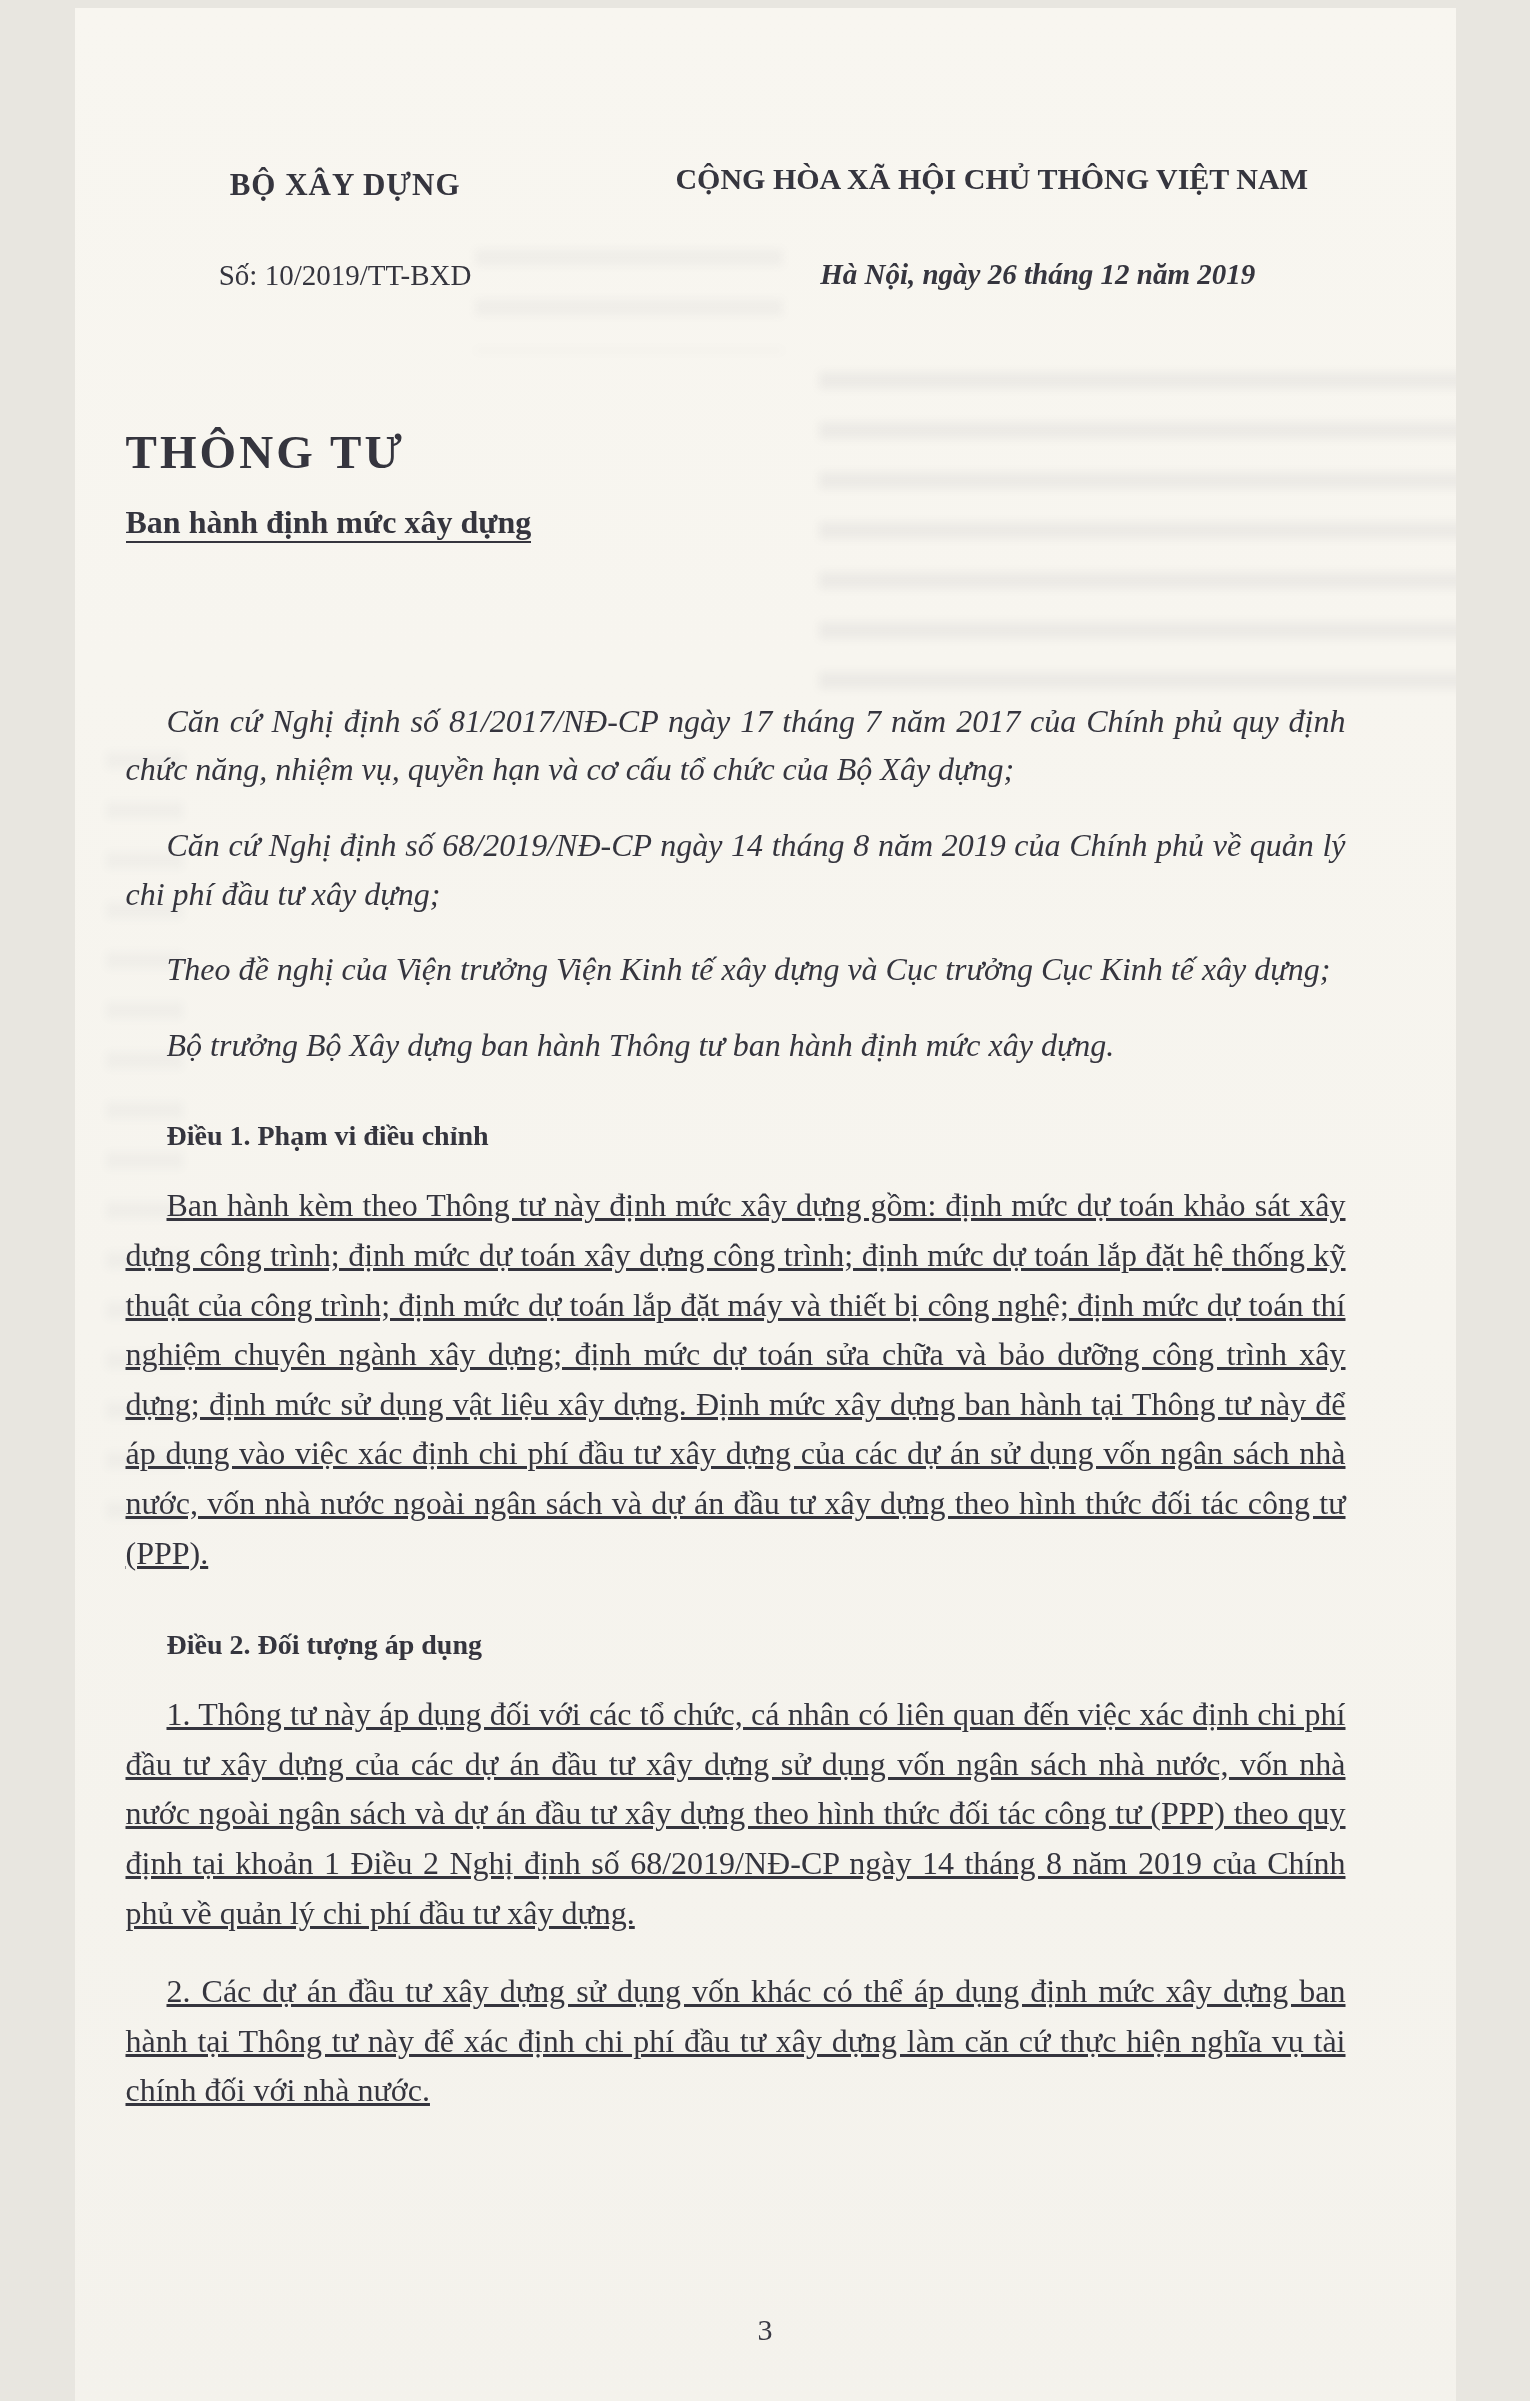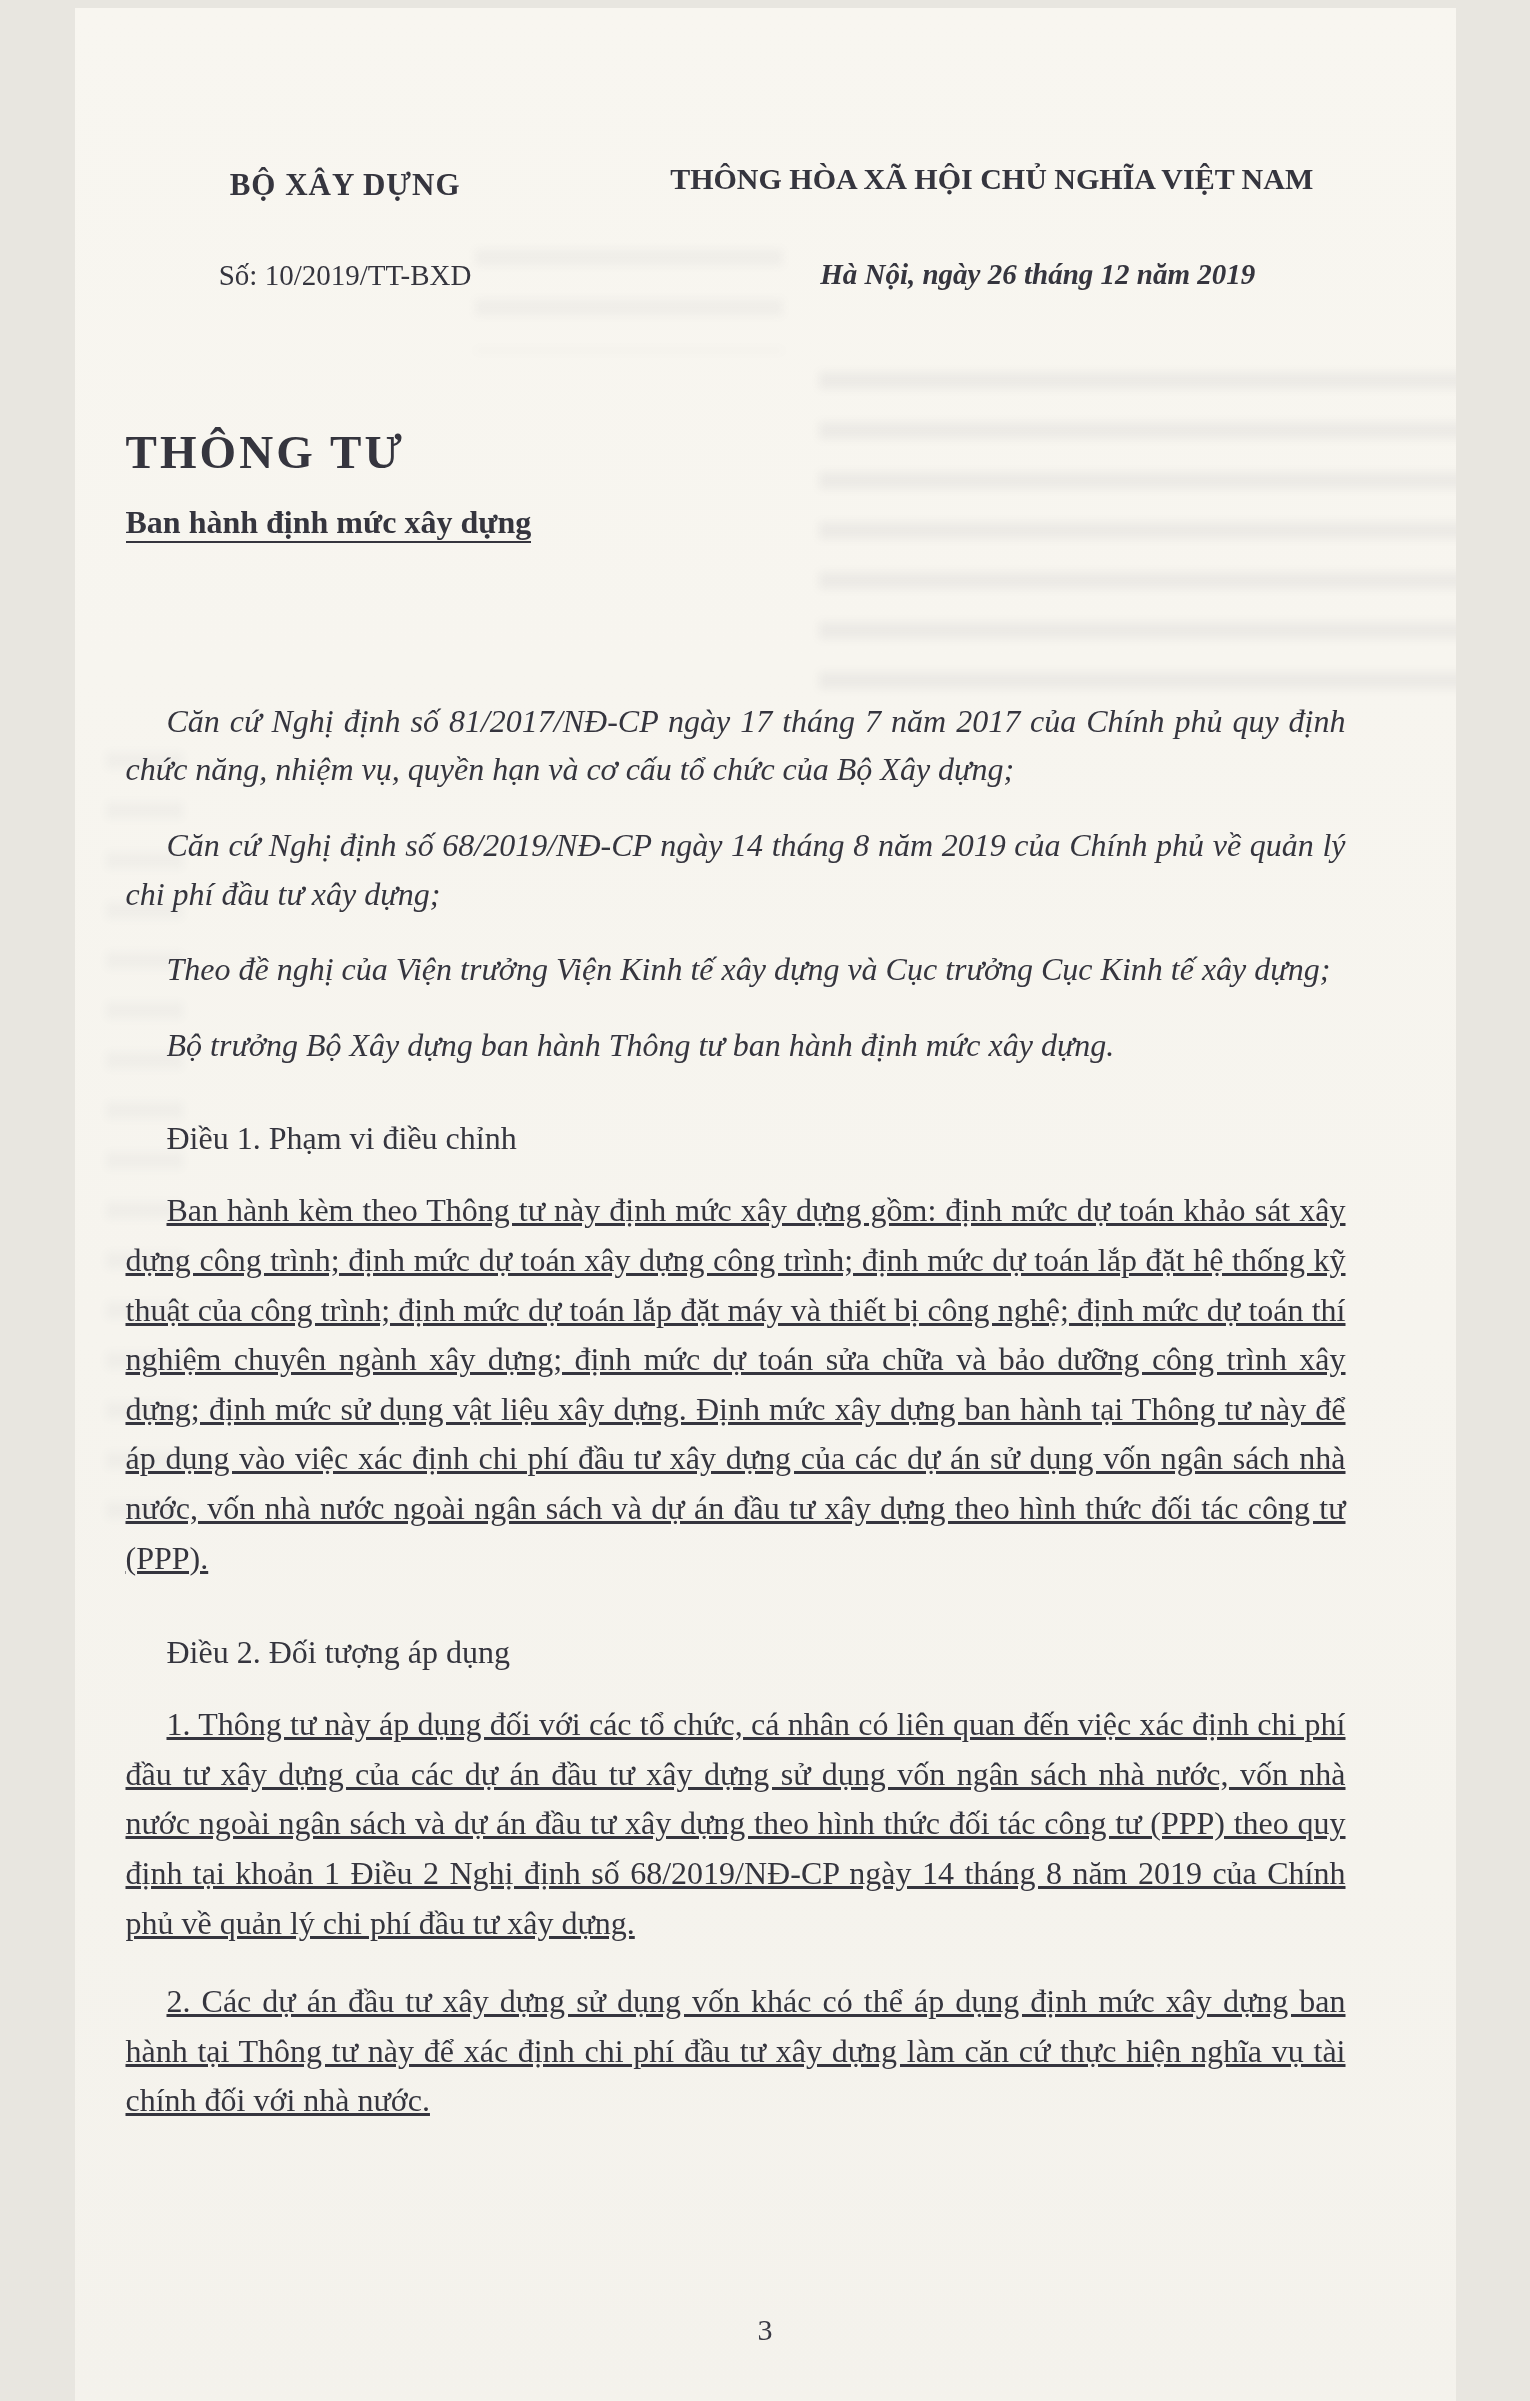--- a/index.html
+++ b/index.html
@@ -114,22 +114,22 @@
     margin: 0 0 27px 0;
     font-style: italic;
     font-size: 32px;
     line-height: 1.52;
     text-align: justify;
     text-indent: 41px;
   }
   .article { margin-top: 15.4px; }
   .article-heading {
     margin: 51px 0 29px 0;
-    font-weight: normal;
-    font-size: 32px;
+    font-weight: bold;
+    font-size: 28px;
     text-indent: 41px;
   }
   .article p {
     margin: 0 0 29px 0;
     font-size: 32px;
     line-height: 1.55;
     text-align: justify;
     text-indent: 41px;
     text-decoration: underline;
   }
@@ -158,21 +158,21 @@
   <div class="ghost ghost-d"></div>
 
   <div class="content">
 
     <header class="header">
       <div class="header-left">
         <div class="issuer">BỘ XÂY DỰNG</div>
         <div class="doc-number">Số: 10/2019/TT-BXD</div>
       </div>
       <div class="header-right">
-        <div class="national-title">THÔNG HÒA XÃ HỘI CHỦ NGHĨA VIỆT NAM</div>
+        <div class="national-title">CỘNG HÒA XÃ HỘI CHỦ THÔNG VIỆT NAM</div>
         <div class="place-date">Hà Nội, ngày 26 tháng 12 năm 2019</div>
       </div>
     </header>
 
     <div class="title-block">
       <div class="doc-title">THÔNG TƯ</div>
       <div><span class="doc-subtitle">Ban hành định mức xây dựng</span></div>
     </div>
 
     <div class="preamble">

